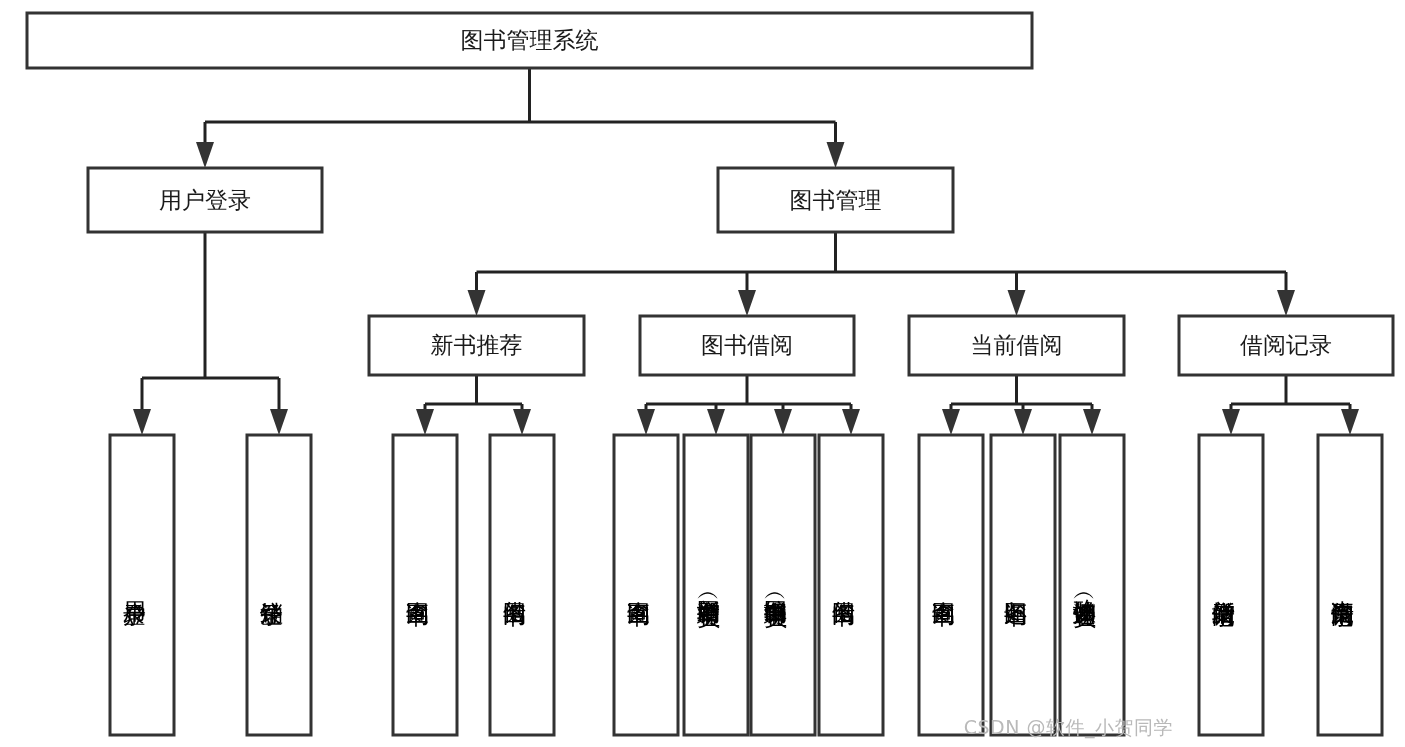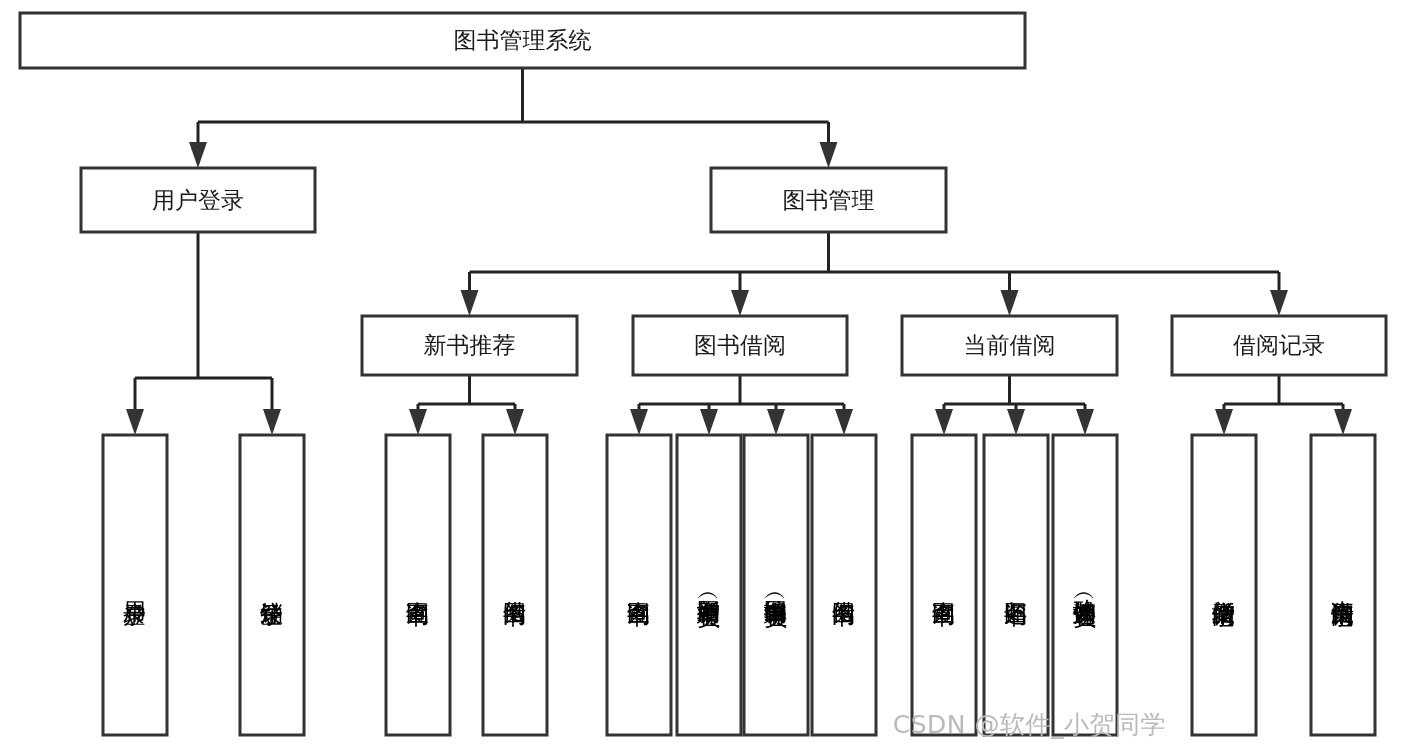--- a/index.html
+++ b/index.html
@@ -13,20 +13,21 @@
     font-family: "DejaVu Sans", "Liberation Sans", sans-serif;
     overflow: hidden;
     position: relative;
   }
   #diagram-root {
     position: absolute;
     left: 0;
     top: 0;
     width: 1176px;
     height: 747px;
+    padding-left: 7px;
   }
   svg.flow {
     display: block;
     width: 1405px;
     height: 747px;
   }
   .node-rect {
     fill: #ffffff;
     stroke: #333333;
     stroke-width: 3;
@@ -69,21 +70,21 @@
     display: flex;
     align-items: center;
     justify-content: center;
     pointer-events: none;
   }
   .watermark {
     position: absolute;
     right: 10px;
     bottom: 6px;
     font-family: "DejaVu Sans", "Liberation Sans", sans-serif;
-    font-size: 25px;
+    font-size: 19px;
     color: #b9b9b9;
     white-space: nowrap;
     letter-spacing: 0.5px;
   }
 </style>
 </head>
 <body>
 
 <div id="diagram-root">
   <svg class="flow" id="flow-svg" viewBox="0 0 1405 747">

